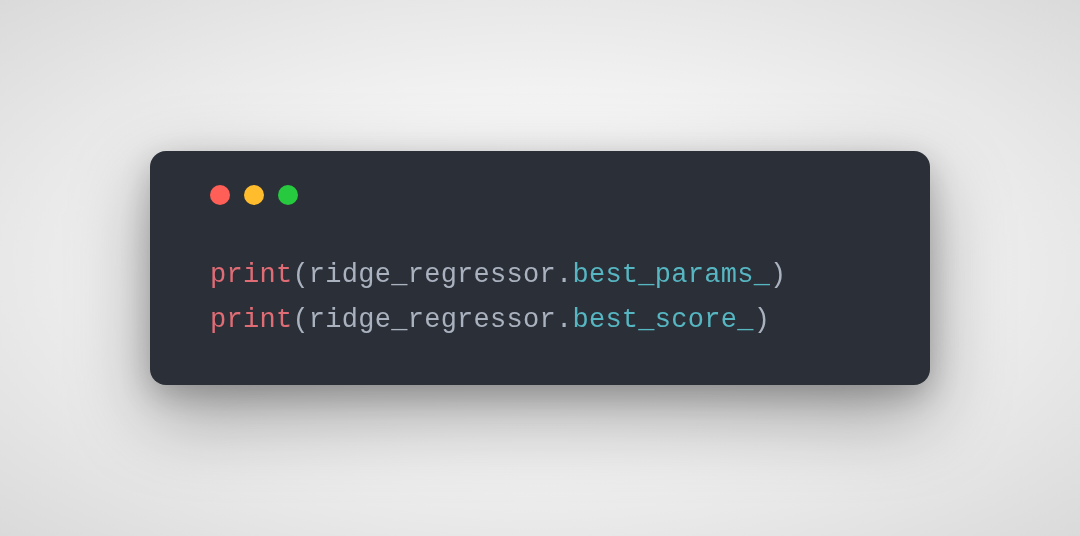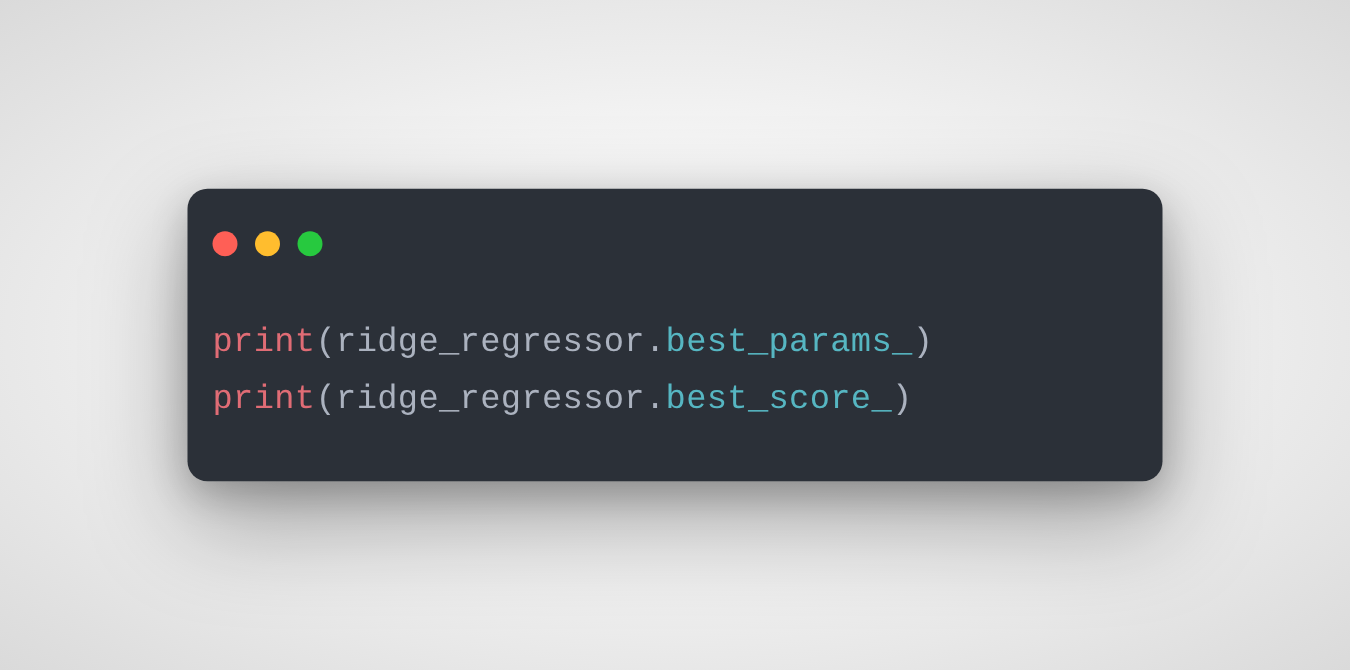--- a/index.html
+++ b/index.html
@@ -12,21 +12,21 @@
       height: 536px;
       background: radial-gradient(ellipse at center, #ffffff 0%, #f5f5f5 40%, #e8e8e8 70%, #dadada 100%);
       display: flex;
       align-items: center;
       justify-content: center;
       font-family: 'SF Mono', 'Monaco', 'Consolas', 'Courier New', monospace;
     }
     .window {
       background: #2b3038;
       border-radius: 16px;
-      padding: 30px 42px 42px 20px;
+      padding: 30px 42px 42px 60px;
       box-shadow: 0 30px 80px rgba(0,0,0,0.35), 0 10px 30px rgba(0,0,0,0.2);
       width: 780px;
     }
     .titlebar {
       display: flex;
       gap: 14px;
       margin-bottom: 48px;
       padding-top: 4px;
     }
     .dot {

